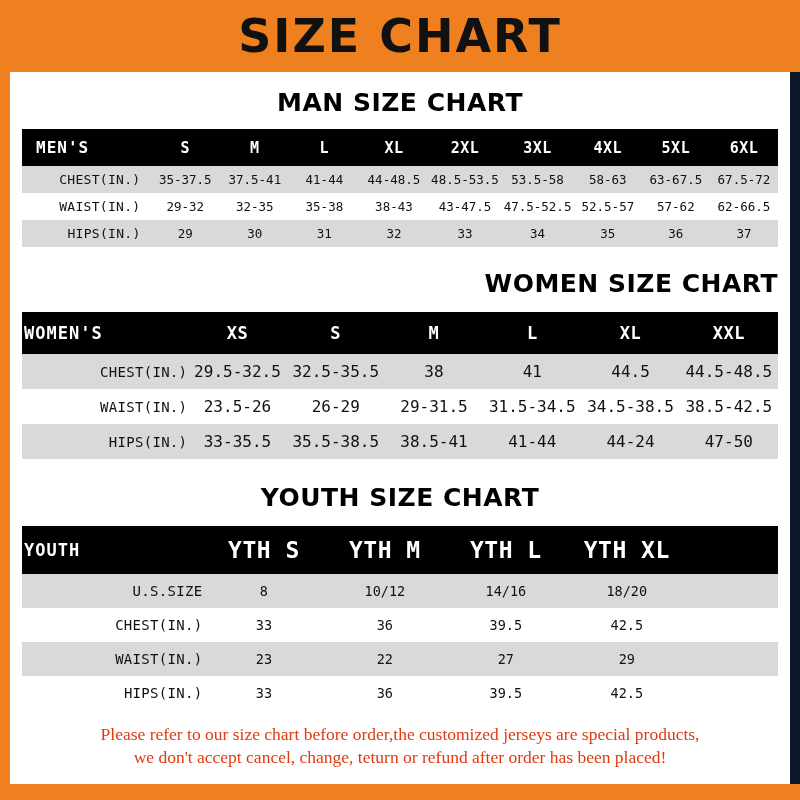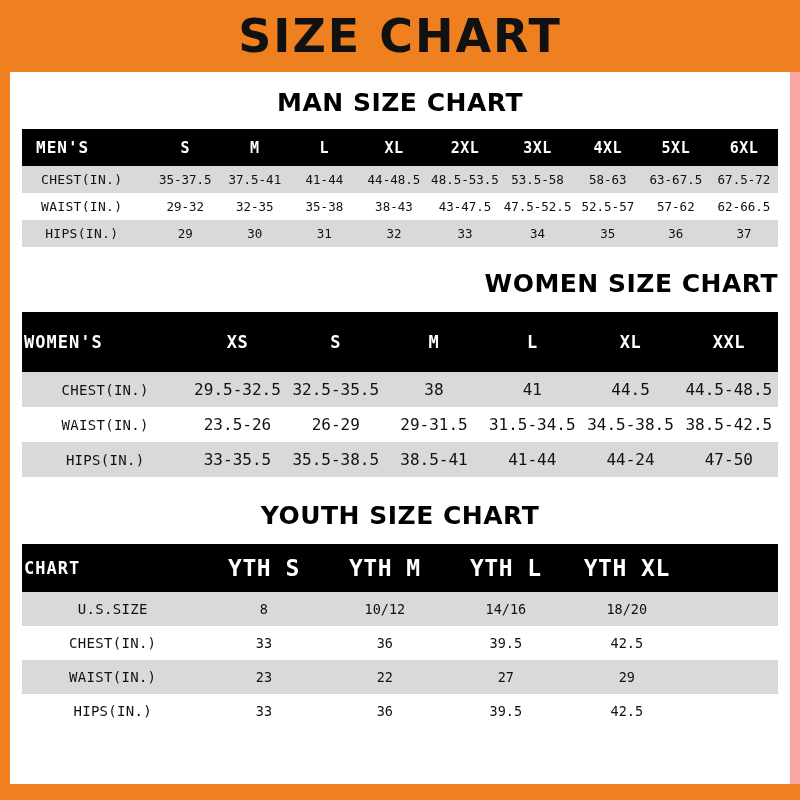--- a/index.html
+++ b/index.html
@@ -6,21 +6,21 @@
   html, body {
     width: 800px; height: 800px;
     background: #ffffff;
     font-family: "Liberation Sans", sans-serif;
     overflow: hidden;
   }
   .page {
     width: 800px; height: 800px;
     background: #fff;
     border-left: 10px solid #ef8020;
-    border-right: 10px solid #fca5a5;
+    border-right: 10px solid #0f172a;
     display: flex;
     flex-direction: column;
     position: relative;
   }
   .banner {
     background: #ef8020;
     height: 72px;
     display: flex;
     align-items: center;
     justify-content: center;
@@ -75,33 +75,33 @@
     letter-spacing: 1px;
   }
   tbody td {
     font-family: "DejaVu Sans Mono", monospace;
     font-size: 12.5px;
     color: #111;
     text-align: center;
     padding: 6px 1px;
   }
   tbody td.rowlabel {
-    text-align: center;
+    text-align: right;
     padding-right: 10px;
     font-size: 13px;
     letter-spacing: .3px;
     margin-left: 27px;
   }
   tbody tr.alt { background: #d9d9d9; }
   tbody tr.plain { background: #ffffff; }
 
   
   .sec2 tbody td { font-size: 16px; padding: 8px 1px; }
   .sec2 tbody td.rowlabel { font-size: 14px; }
-  .sec2 thead th { font-size: 17px; padding: 20px 2px; }
+  .sec2 thead th { font-size: 17px; padding: 11px 2px; }
   .sec2 thead th.rowlabel { font-size: 17px; }
 
   .sec3 tbody td { font-size: 13.5px; padding: 9px 1px; }
   .sec3 tbody td.rowlabel { font-size: 14px; }
   .sec3 thead th { font-size: 23px; padding: 11px 2px; }
   .sec3 thead th.rowlabel { font-size: 17px; }
 
   .footer-note {
     margin-top: auto;
     padding: 10px 6px 14px 6px;
@@ -259,21 +259,21 @@
         <colgroup>
           <col style="width:24%">
             <col style="width:16%">
             <col style="width:16%">
             <col style="width:16%">
             <col style="width:16%">
             <col style="width:12%">
         </colgroup>
         <thead>
           <tr>
-            <th class="rowlabel">CHART</th>
+            <th class="rowlabel">YOUTH</th>
             <th>YTH S</th>
             <th>YTH M</th>
             <th>YTH L</th>
             <th>YTH XL</th>
             <th></th>
           </tr>
         </thead>
         <tbody>
           <tr class="alt">
             <td class="rowlabel">U.S.SIZE</td>
@@ -304,16 +304,20 @@
             <td>33</td>
             <td>36</td>
             <td>39.5</td>
             <td>42.5</td>
             <td></td>
           </tr>
         </tbody>
       </table>
     </div>
 
+    <div class="footer-note">
+      <div>Please refer to our size chart before order,the customized jerseys are special products,</div>
+      <div>we don't accept cancel, change, teturn or refund after order has been placed!</div>
+    </div>
   </div>
 
   <div class="bottom-bar"></div>
 </div>
 
 </body></html>

